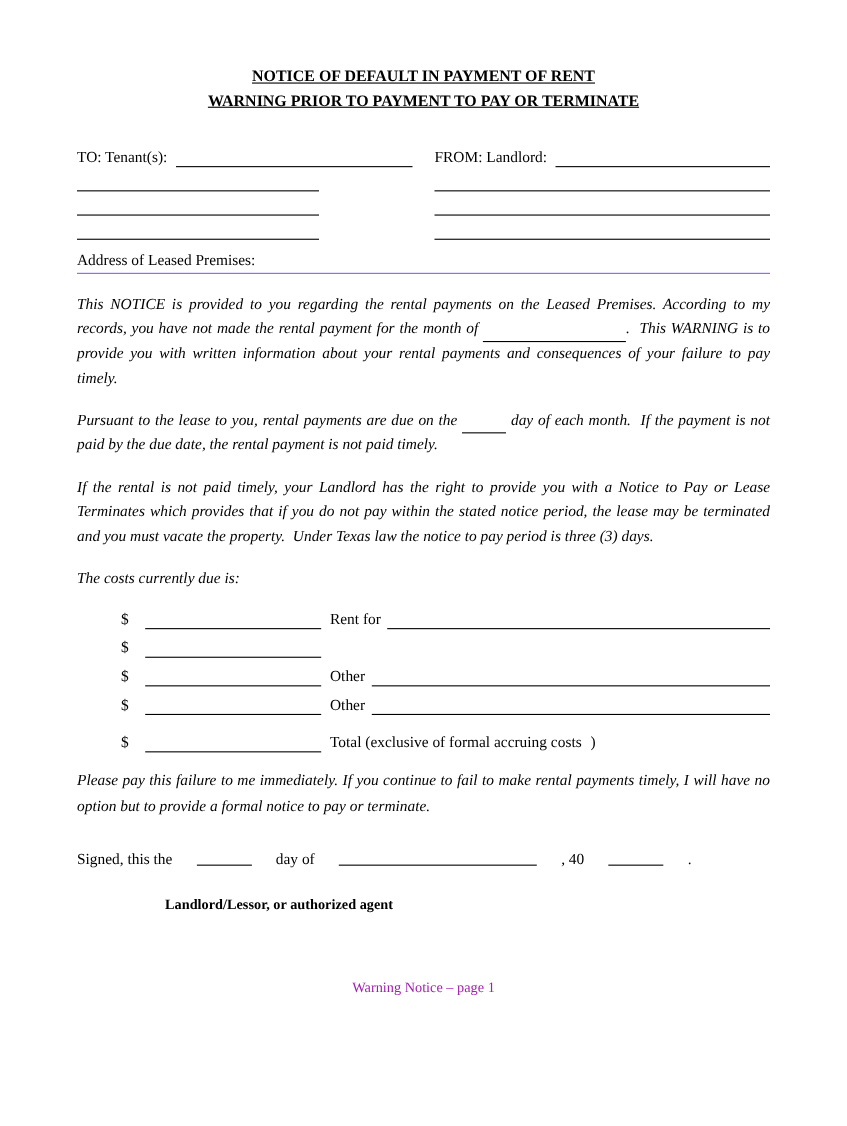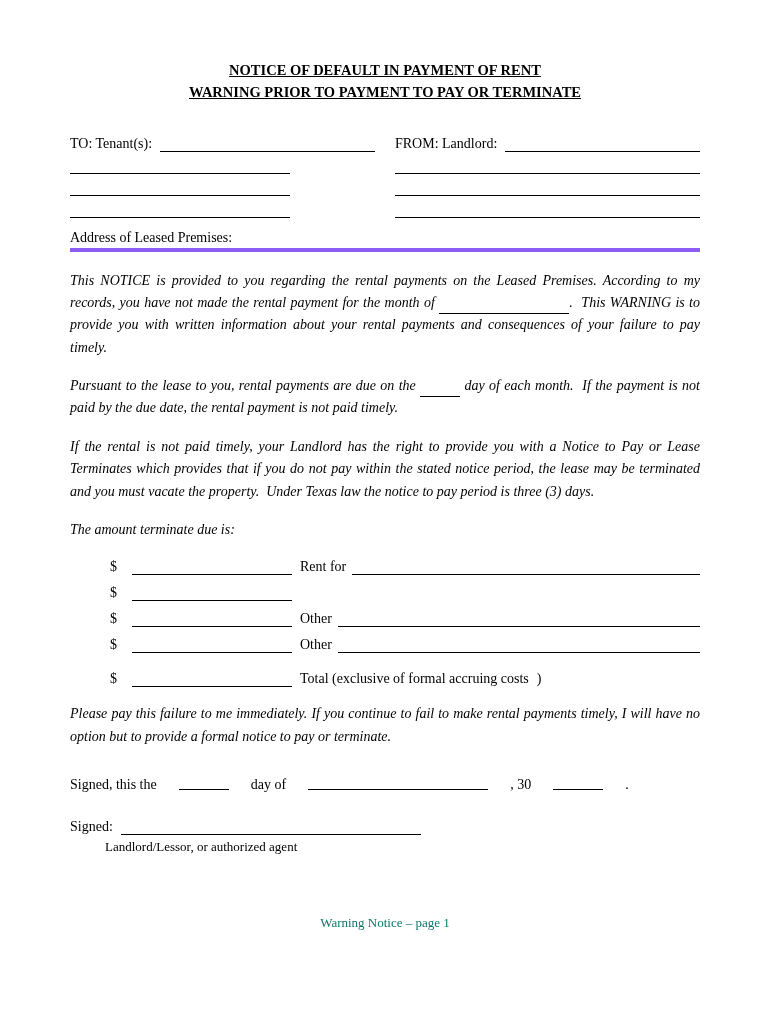--- a/index.html
+++ b/index.html
@@ -136,29 +136,30 @@
       height: 18px;
     }
 
     .signed-name-field {
       border-bottom: 1px solid #000;
       width: 300px;
       height: 18px;
     }
 
     .agent-label {
-      margin-left: 35px;
+      margin-left: 80px;
       font-size: 13px;
+      font-weight: bold;
     }
 
     .footer {
       text-align: center;
       margin-top: 60px;
       font-size: 13px;
-      color: #0f766e;
+      color: #a21caf;
     }
 
     .header-spacer {
       margin-bottom: 24px;
     }
   </style>
 </head>
 <body>
 
 <div class="header">
@@ -201,39 +202,39 @@
 <div style="display:flex; margin-bottom: 10px;">
   <div style="flex:1;">
     <div class="line-field" style="width: 220px;"></div>
   </div>
   <div style="width: 20px;"></div>
   <div style="flex:1;">
     <div class="line-field"></div>
   </div>
 </div>
 
-<div style="display:flex; align-items:flex-end; border-bottom: 4px solid #8b5cf6; padding-bottom: 2px; margin-bottom: 18px;">
+<div style="display:flex; align-items:flex-end; border-bottom: 1px solid #8b5cf6; padding-bottom: 2px; margin-bottom: 18px;">
   <span class="address-label">Address of Leased Premises:</span>
   <span style="flex:1; height: 18px; display:inline-block;"></span>
 </div>
 
 <div class="body-text">
   This NOTICE is provided to you regarding the rental payments on the Leased Premises. According to my records, you have not made the rental payment for the month of <span class="inline-blank" style="min-width:130px;"></span>. &nbsp;This WARNING is to provide you with written information about your rental payments and consequences of your failure to pay timely.
 </div>
 
 <div class="body-text">
   Pursuant to the lease to you, rental payments are due on the <span class="inline-blank-short"></span> day of each month. &nbsp;If the payment is not paid by the due date, the rental payment is not paid timely.
 </div>
 
 <div class="body-text">
   If the rental is not paid timely, your Landlord has the right to provide you with a Notice to Pay or Lease Terminates which provides that if you do not pay within the stated notice period, the lease may be terminated and you must vacate the property. &nbsp;Under Texas law the notice to pay period is three (3) days.
 </div>
 
 <div class="body-text">
-  <span>The amount terminate due is:</span>
+  <span>The costs currently due is:</span>
 </div>
 
 <div class="amount-table">
   <div class="amount-row">
     <span class="dollar-sign">$</span>
     <span class="amount-field"></span>
     <div class="amount-desc">
       <span class="amount-desc-label">Rent for</span>
       <span class="amount-desc-line"></span>
     </div>
@@ -268,29 +269,25 @@
 </div>
 
 <div class="body-text">Please pay this failure to me immediately. If you continue to fail to make rental payments timely, I will have no option but to provide a formal notice to pay or terminate.</div>
 
 <div class="signature-section">
   <div class="signed-row">
     <span>Signed, this the</span>
     <span class="sign-blank" style="min-width: 50px;"></span>
     <span>day of</span>
     <span class="sign-blank" style="min-width: 180px;"></span>
-    <span>, 30</span>
+    <span>, 40</span>
     <span class="sign-blank" style="min-width: 50px;"></span>
     <span>.</span>
   </div>
 
   <div>
-    <div style="display:flex; align-items:flex-end; gap:8px; margin-bottom:4px;">
-      <span>Signed:</span>
-      <span class="signed-name-field"></span>
-    </div>
     <div class="agent-label">Landlord/Lessor, or authorized agent</div>
   </div>
 </div>
 
 <div class="footer">
   <span>Warning Notice – page 1</span>
 </div>
 
 </body></html>

